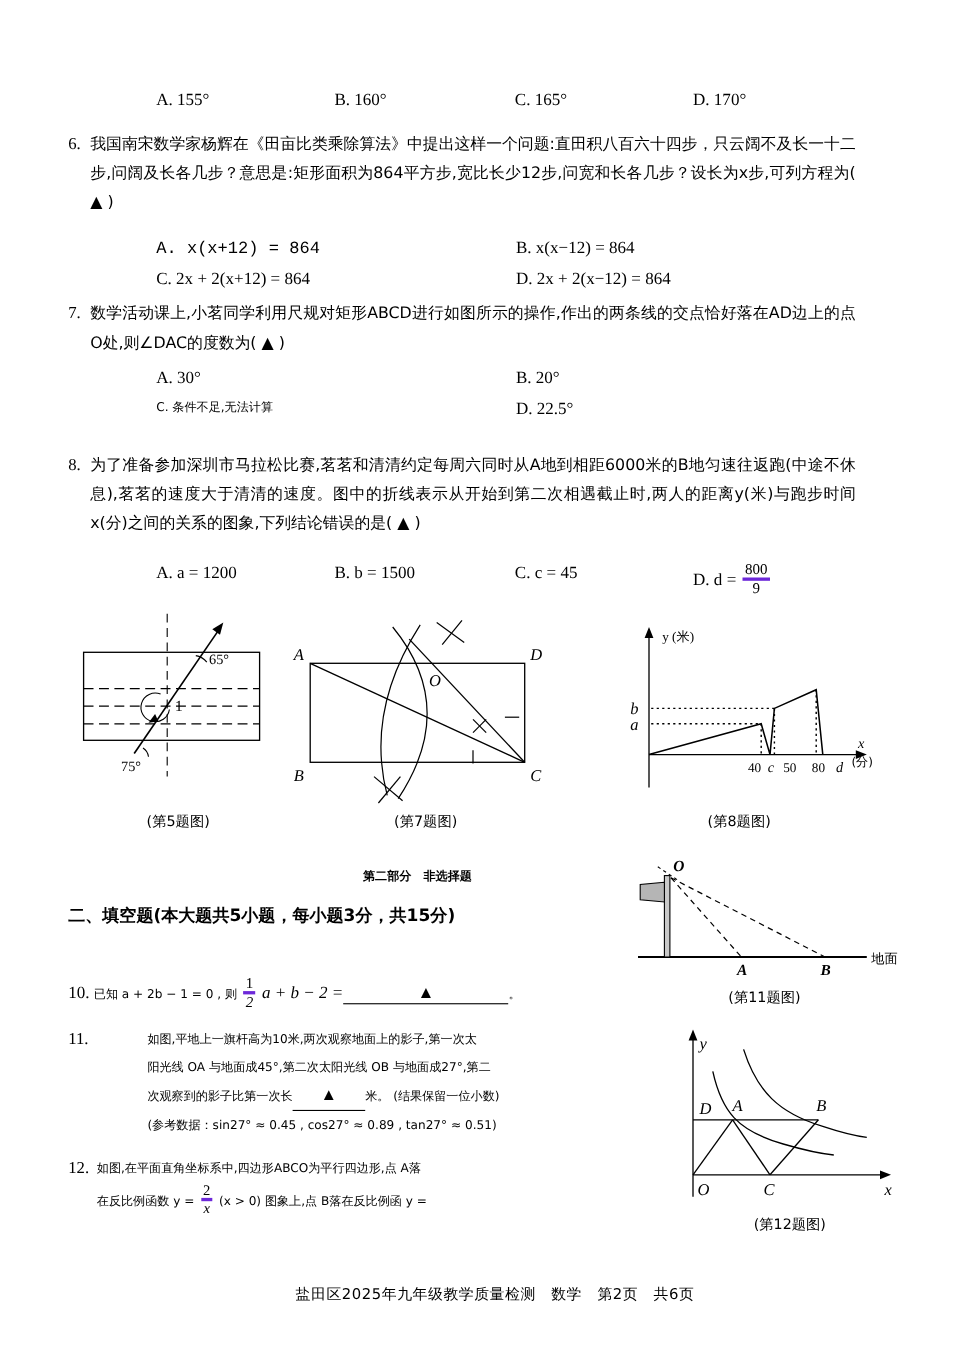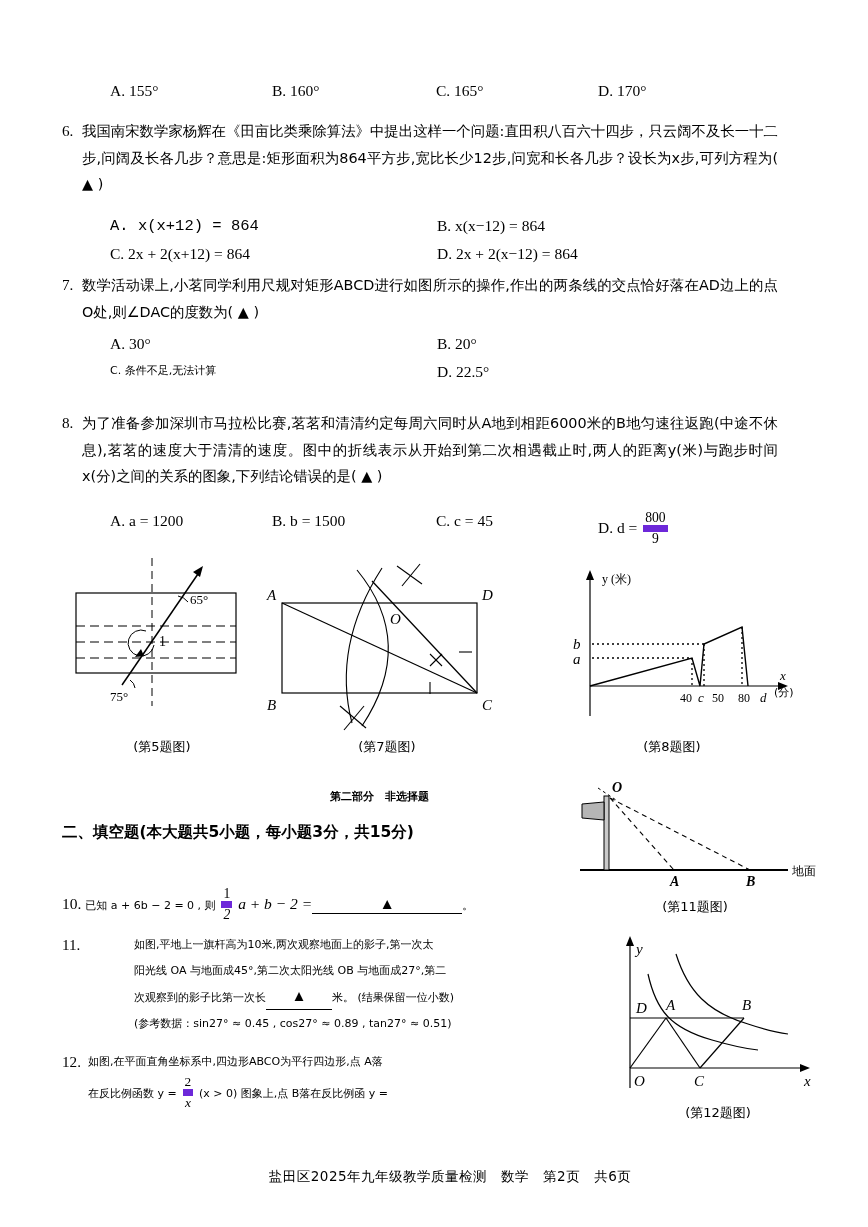--- a/index.html
+++ b/index.html
@@ -8,32 +8,32 @@
     font-family:"Liberation Serif","DejaVu Serif",serif;
     color:#000;
   }
   .page{position:absolute;inset:0;}
   .it{font-style:italic;}
   sup{font-size:0.62em;vertical-align:super;}
 
   
   .qrow{position:absolute;font-size:15.5px;line-height:25px;}
   .opts{position:absolute;font-size:15.5px;}
-  .opt{position:absolute;white-space:nowrap;}
+  .opt{position:absolute;white-space:nowrap;margin-left:32px;}
   .body-cn{font-family:"DejaVu Sans","Liberation Sans",sans-serif;font-size:11px;}
 
   .ptext{
     font-size:15.2px;line-height:25.5px;text-align:justify;
     font-family:"Liberation Serif",serif;
   }
   .ptext .cn{font-family:"DejaVu Sans",sans-serif;font-size:14.4px;}
 
   
   .frac{display:inline-block;vertical-align:middle;text-align:center;font-size:0.88em;line-height:1.05;position:relative;top:-1px;margin:0 2px;}
-  .frac .num{display:block;border-bottom:7px solid #6d28d9;padding:0 2px;}
+  .frac .num{display:block;border-bottom:3px solid #6d28d9;padding:0 2px;}
   .frac .den{display:block;padding:0 2px;}
 
   
   .blank{display:inline-block;border-bottom:1px solid #000;text-align:center;}
 
   
   .part-head{position:absolute;font-family:"DejaVu Sans",sans-serif;font-weight:bold;font-size:11px;}
   .sec-head{position:absolute;font-family:"DejaVu Sans",sans-serif;font-weight:bold;font-size:15.5px;}
 
   .cap{position:absolute;font-family:"DejaVu Sans",sans-serif;font-size:13px;text-align:center;}
@@ -187,21 +187,21 @@
     </svg>
   </div>
   <div class="cap" style="left:552px;top:738px;width:240px;">(第8题图)</div>
 
   <div class="part-head" style="left:330px;top:789px;">第二部分　非选择题</div>
   <div class="sec-head" style="left:62px;top:822px;">二、填空题(本大题共5小题，每小题3分，共15分)</div>
 
 
   <div style="position:absolute;left:62px;top:888px;font-size:15.5px;">
     <span>10.</span>
-    <span class="body-cn">已知 a + 6b − 2 = 0 , 则</span>
+    <span class="body-cn">已知 a + 2b − 1 = 0 , 则</span>
     <span class="frac">
       <span class="num">1</span>
       <span class="den it">2</span>
     </span>
     <span class="it">a + b − 2 =</span><span class="blank" style="width:150px;">▲</span><span class="body-cn">。</span>
   </div>
 
   <div style="position:absolute;left:62px;top:932px;width:540px;font-size:15.2px;line-height:25.5px;">
     <div style="display:flex;gap:46px;">
       <div style="width:26px;flex:none;">11.</div>

